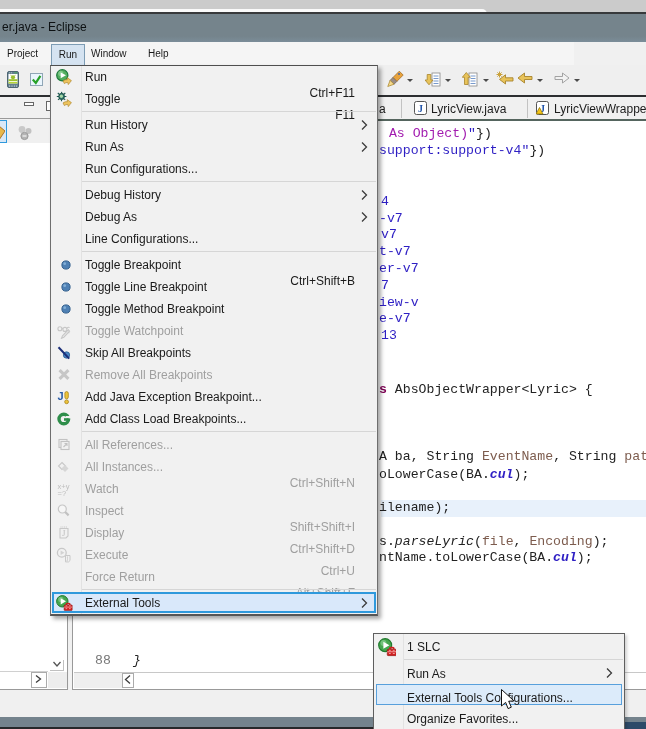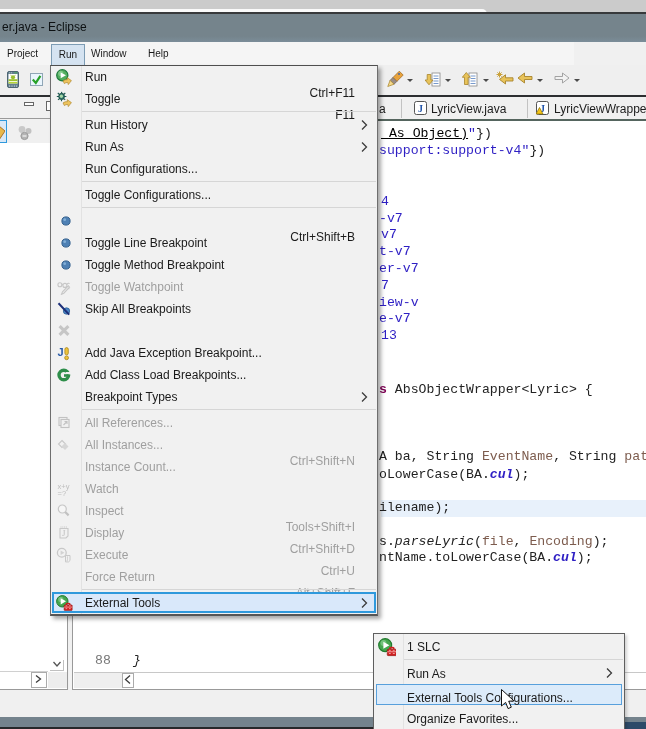--- a/index.html
+++ b/index.html
@@ -22,21 +22,21 @@
 #vchev{left:50px;top:660px;width:14px;height:11px;background:#fff;border-right:1px solid #c0c0c0;border-bottom:1px solid #c0c0c0;}#lcorner{left:48px;top:672px;width:19px;height:16px;background:#ededed;}
 #edgroup{left:72px;top:97px;width:574px;height:594px;background:#fff;border-left:1.5px solid #999;}
 #edsash{left:69px;top:650px;width:3px;height:41px;background:#f3f3f3;}#edgray{left:74px;top:673px;width:48px;height:15px;background:#efefef;}
 #linehl{left:381px;top:500px;width:265px;height:17px;background:#e8f1fb;}
 #edtabs{left:72px;top:97px;width:574px;height:24px;background:#f0f0f0;border-bottom:2px solid #55655e;}
 .etab{position:absolute;top:99px;height:21px;line-height:21px;font-size:12px;color:#1c1c1c;}
 #edline{font-family:"Liberation Mono",monospace;font-size:13.2px;}
 .cl{position:absolute;white-space:pre;line-height:17px;}
 .kw{color:#7f0055;font-weight:bold;}
 .str{color:#2e1fc4;}
-.cmt{color:#000000;text-decoration:underline;}
+.cmt{color:#a21caf;}
 .par{color:#7d5c4e;}
 .cul{color:#2e1fc4;font-style:italic;font-weight:bold;}
 .blk{color:#222;}
 #edbotline{left:74px;top:672px;width:572px;height:1px;background:#c8c8c8;}
 #edbot{left:72px;top:689px;width:574px;height:2px;background:#999;}
 #esb{left:122px;top:673px;width:12px;height:15px;background:#fff;border:1px solid #ababab;}
 #status{left:0;top:690px;width:646px;height:28px;background:#f0f0f0;}
 #botband{left:0;top:717px;width:646px;height:10px;background:#74838d;}
 #botdark{left:0;top:727px;width:646px;height:2px;background:#26282a;}
 #botblue{left:622px;top:722px;width:24px;height:7px;background:#2d4a68;}
@@ -268,31 +268,48 @@
         <svg width="12" height="12" viewBox="0 0 12 12">
           <path d="M4 1.5 L8.5 6 L4 10.5" fill="none" stroke="#3c3c3c" stroke-width="1.3"></path>
         </svg>
       </span>
     </div>
 <div class="mi">
       <span class="txt">Run Configurations...</span>
     </div>
 <div class="sep"></div>
 <div class="mi">
-      <span class="txt">Toggle Configurations...</span>
+      <span class="txt">Debug History</span>
+      <span class="arr">
+        <svg width="12" height="12" viewBox="0 0 12 12">
+          <path d="M4 1.5 L8.5 6 L4 10.5" fill="none" stroke="#3c3c3c" stroke-width="1.3"></path>
+        </svg>
+      </span>
+    </div>
+<div class="mi">
+      <span class="txt">Debug As</span>
+      <span class="arr">
+        <svg width="12" height="12" viewBox="0 0 12 12">
+          <path d="M4 1.5 L8.5 6 L4 10.5" fill="none" stroke="#3c3c3c" stroke-width="1.3"></path>
+        </svg>
+      </span>
+    </div>
+<div class="mi">
+      <span class="txt">Line Configurations...</span>
     </div>
 <div class="sep"></div>
 <div class="mi">
       <span class="ico">
         <svg width="16" height="16" viewBox="0 0 16 16">
           <circle cx="10" cy="8" r="4.1" fill="#4e80b4"></circle>
           <circle cx="10" cy="8" r="4.1" fill="none" stroke="#33608e" stroke-width="1"></circle>
           <circle cx="8.7" cy="6.7" r="1.4" fill="#82aed6"></circle>
         </svg>
       </span>
+      <span class="txt">Toggle Breakpoint</span>
       <span class="acc">Ctrl+Shift+B</span>
     </div>
 <div class="mi">
       <span class="ico">
         <svg width="16" height="16" viewBox="0 0 16 16">
           <circle cx="10" cy="8" r="4.1" fill="#4e80b4"></circle>
           <circle cx="10" cy="8" r="4.1" fill="none" stroke="#33608e" stroke-width="1"></circle>
           <circle cx="8.7" cy="6.7" r="1.4" fill="#82aed6"></circle>
         </svg>
       </span>
@@ -331,48 +348,41 @@
         </svg>
       </span>
       <span class="txt">Skip All Breakpoints</span>
     </div>
 <div class="mi dis">
       <span class="ico">
         <svg width="16" height="16" viewBox="0 0 16 16">
           <path d="M2.5 4.2 L4.7 2 L8 5.3 L11.3 2 L13.5 4.2 L10.2 7.5 L13.5 10.8 L11.3 13 L8 9.7 L4.7 13 L2.5 10.8 L5.8 7.5 Z" fill="#c6c6c6"></path>
         </svg>
       </span>
+      <span class="txt">Remove All Breakpoints</span>
     </div>
 <div class="mi">
       <span class="ico">
         <svg width="16" height="16" viewBox="0 0 16 16">
           <text x="1.5" y="10.5" font-family="Liberation Sans" font-size="11" font-weight="bold" fill="#2a5ca8">J</text>
           <rect x="8.9" y="2.6" width="3.4" height="7.2" rx="1.7" fill="#eec43a" stroke="#a8841a" stroke-width="0.8"></rect>
           <circle cx="10.6" cy="12.8" r="1.9" fill="#eec43a" stroke="#a8841a" stroke-width="0.8"></circle>
         </svg>
       </span>
       <span class="txt">Add Java Exception Breakpoint...</span>
     </div>
 <div class="mi">
       <span class="ico">
         <svg width="16" height="16" viewBox="0 0 16 16">
           <circle cx="7.8" cy="8" r="4.8" fill="none" stroke="#2e8e4a" stroke-width="3.4"></circle>
           <rect x="10" y="5" width="5" height="2.4" fill="#f1f1f1"></rect>
           <rect x="8" y="7.2" width="4.6" height="2.6" fill="#2e8e4a"></rect>
         </svg>
       </span>
       <span class="txt">Add Class Load Breakpoints...</span>
-    </div>
-<div class="mi">
-      <span class="txt">Breakpoint Types</span>
-      <span class="arr">
-        <svg width="12" height="12" viewBox="0 0 12 12">
-          <path d="M4 1.5 L8.5 6 L4 10.5" fill="none" stroke="#3c3c3c" stroke-width="1.3"></path>
-        </svg>
-      </span>
     </div>
 <div class="sep"></div>
 <div class="mi dis">
       <span class="ico">
         <svg width="16" height="16" viewBox="0 0 16 16">
           <g fill="none" stroke="#c2c2c2" stroke-width="1.1">
             <rect x="3" y="2.5" width="8" height="8"></rect>
             <rect x="5" y="4.5" width="8" height="8" fill="#f1f1f1"></rect>
             <path d="M7.5 10 L11 6.5 M11 9 L11 6.5 L8.5 6.5"></path>
           </g>
@@ -384,40 +394,37 @@
       <span class="ico">
         <svg width="16" height="16" viewBox="0 0 16 16">
           <path d="M6 3.5 L9.5 7 L6 10.5 L2.5 7 Z" fill="none" stroke="#c8c8c8" stroke-width="1.1"></path>
           <path d="M9 6 L12.5 9.5 L9 13 L5.5 9.5 Z" fill="#d6d6d6"></path>
         </svg>
       </span>
       <span class="txt">All Instances...</span>
       <span class="acc">Ctrl+Shift+N</span>
     </div>
 <div class="mi dis">
-      <span class="txt">Instance Count...</span>
-    </div>
-<div class="mi dis">
       <span class="ico">
         <svg width="16" height="16" viewBox="0 0 16 16">
           <text x="1.5" y="7.5" font-family="Liberation Sans" font-size="7.5" fill="#bdbdbd">x+y</text>
           <text x="1.5" y="14.5" font-family="Liberation Sans" font-size="7.5" fill="#bdbdbd">=?</text>
         </svg>
       </span>
       <span class="txt">Watch</span>
     </div>
 <div class="mi dis">
       <span class="ico">
         <svg width="16" height="16" viewBox="0 0 16 16">
           <circle cx="6.3" cy="6" r="4" fill="#f6f6f6" stroke="#c6c6c6" stroke-width="1.2"></circle>
           <path d="M9.2 9 L12.6 12.4" stroke="#c2c2c2" stroke-width="2.2"></path>
         </svg>
       </span>
       <span class="txt">Inspect</span>
-      <span class="acc">Tools+Shift+I</span>
+      <span class="acc">Shift+Shift+I</span>
     </div>
 <div class="mi dis">
       <span class="ico">
         <svg width="16" height="16" viewBox="0 0 16 16">
           <path d="M4.5 2 h1 M6.3 2 h1 M8.1 2 h1 M9.9 2 h1" stroke="#c8c8c8" stroke-width="1"></path>
           <path d="M4 3.5 h8 v7.5 l-2 2 h-6 z" fill="none" stroke="#c8c8c8" stroke-width="1.1"></path>
           <text x="6" y="11" font-family="Liberation Serif" font-size="9" fill="#c2c2c2">J</text>
         </svg>
       </span>
       <span class="txt">Display</span>

